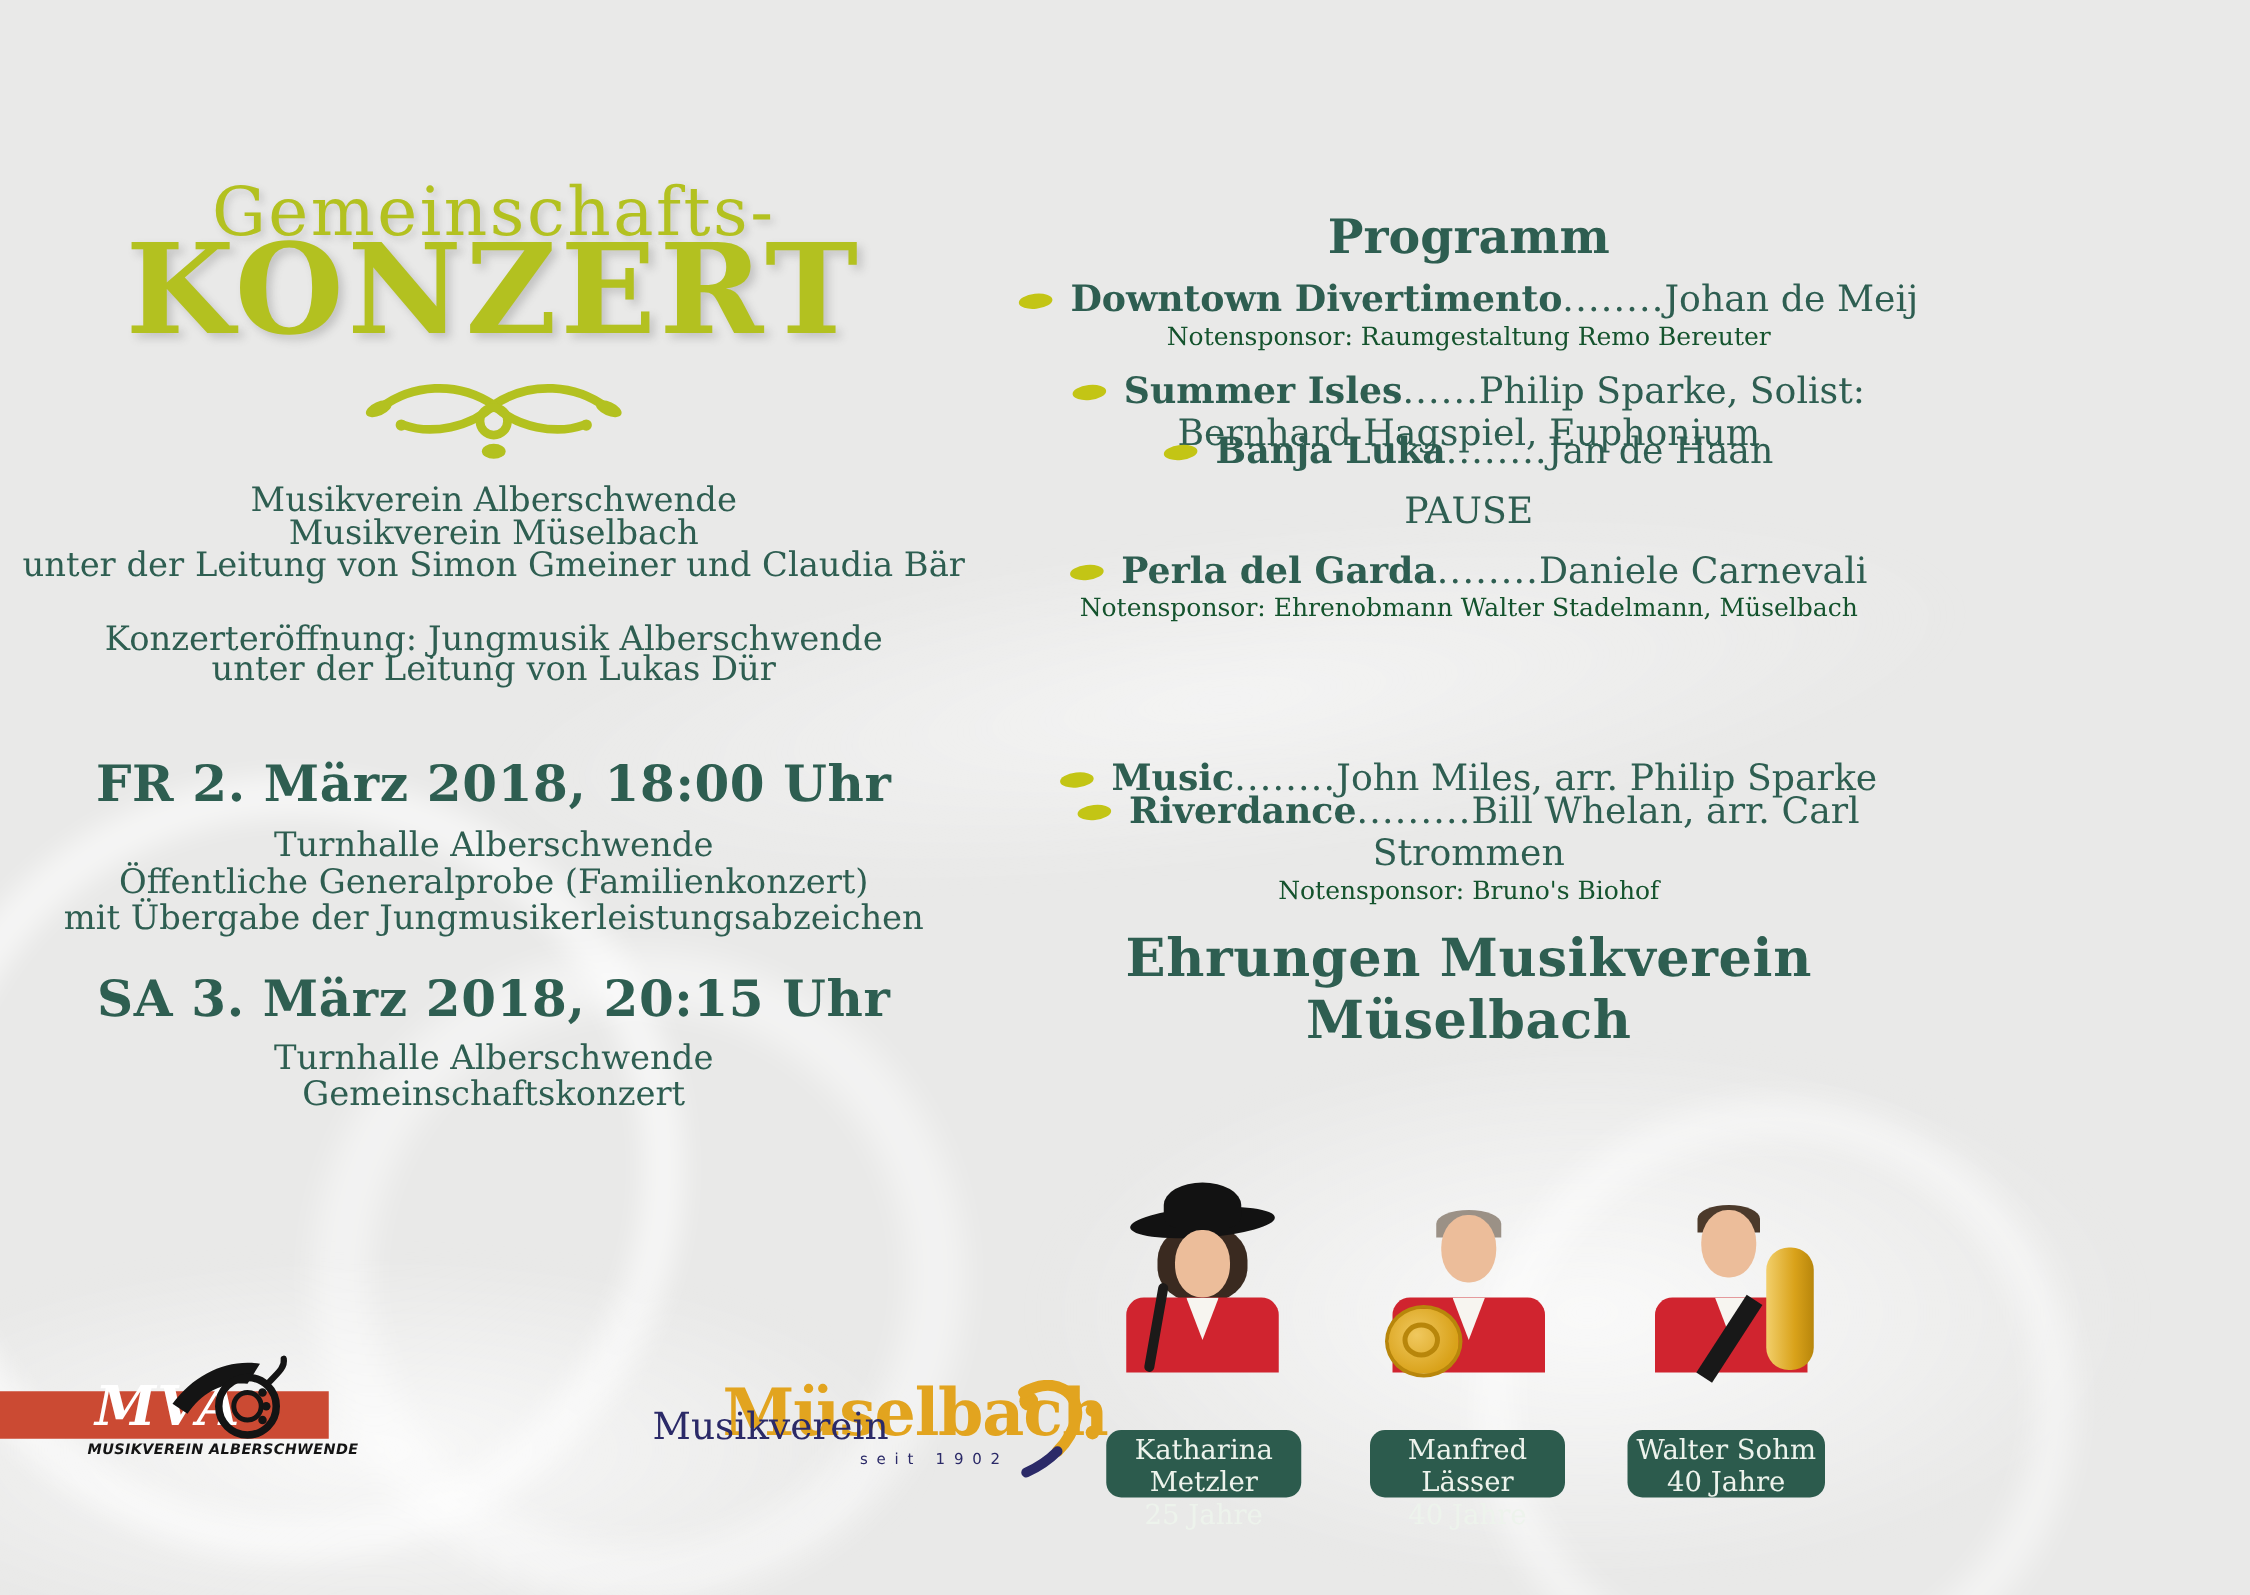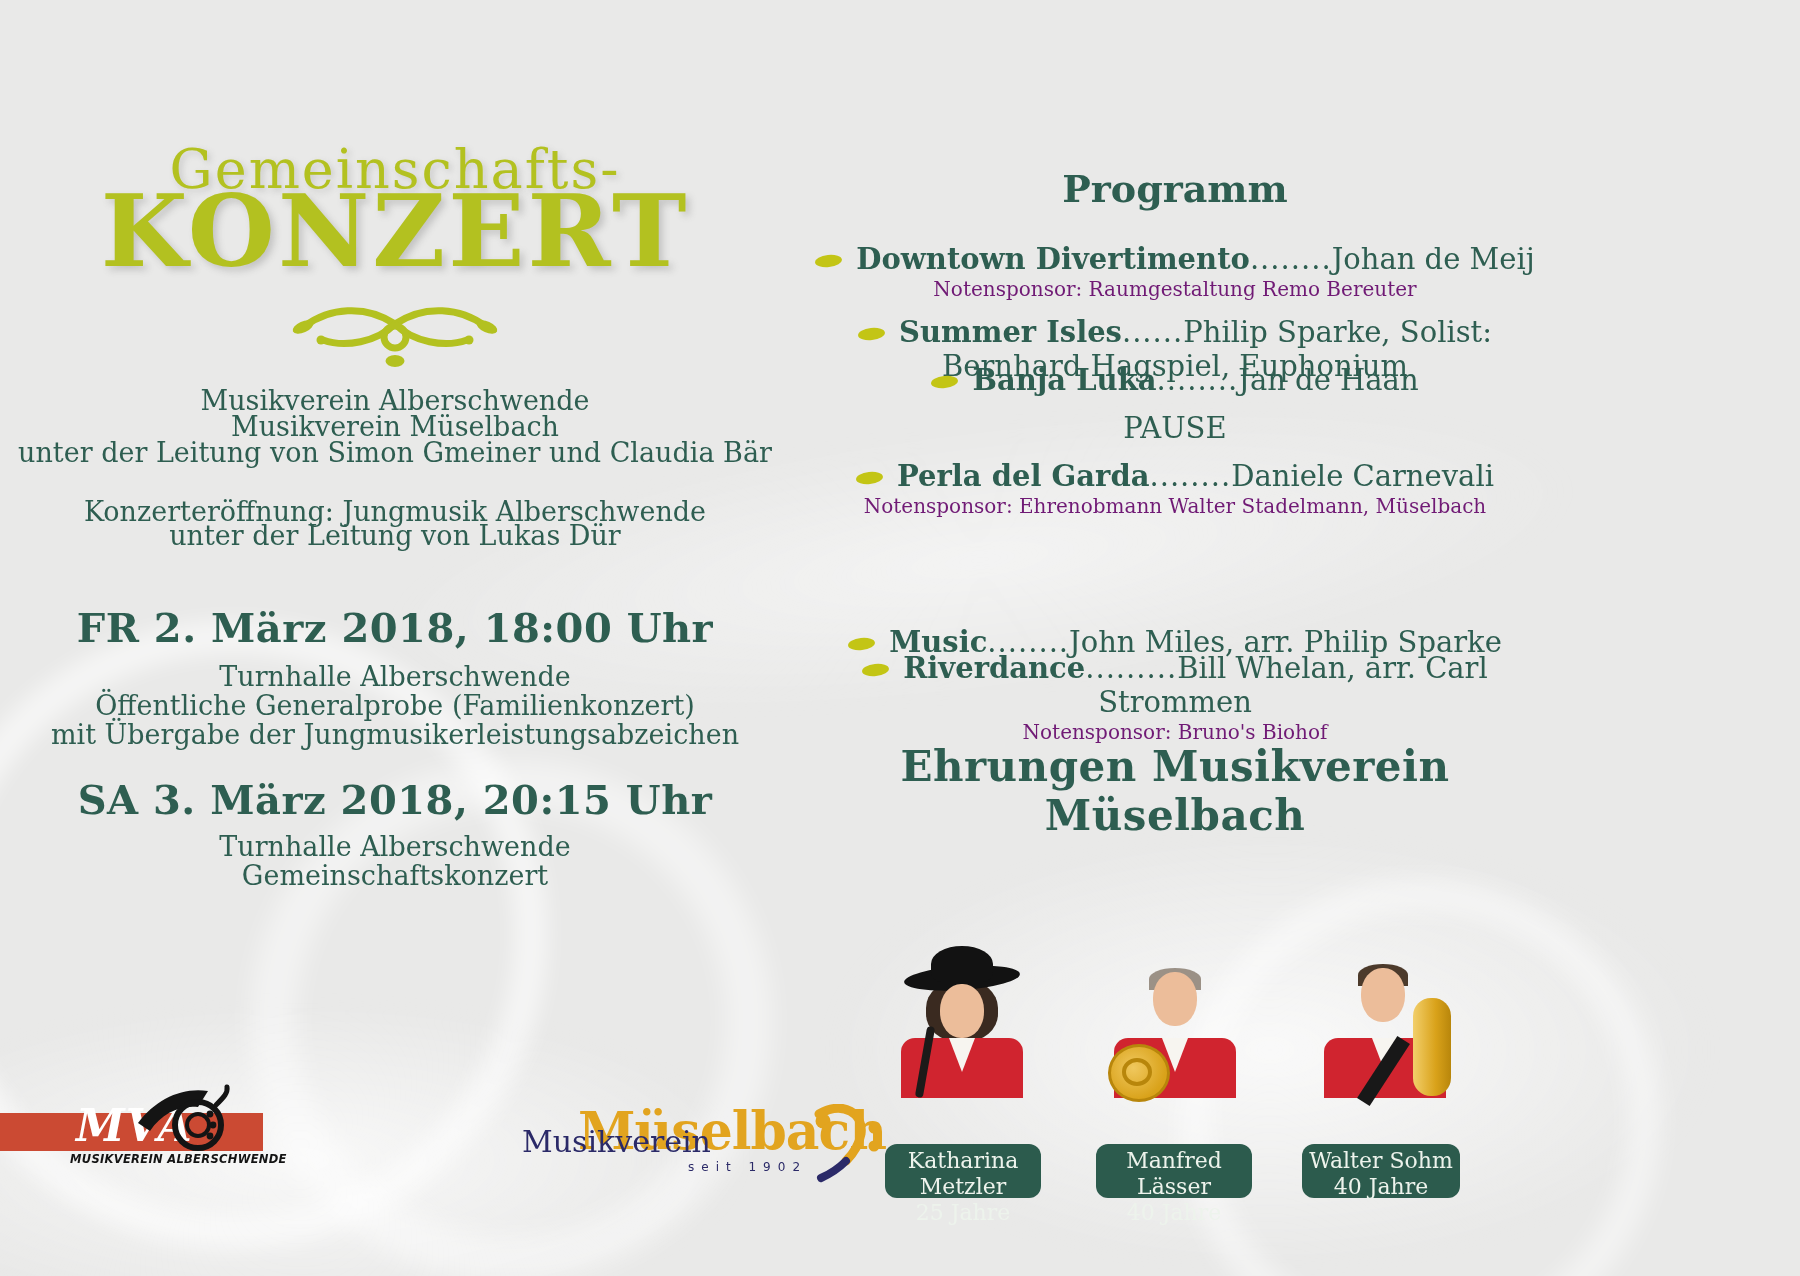--- a/index.html
+++ b/index.html
@@ -55,24 +55,24 @@
   .mb-prefix{position:absolute; left:6px; top:26px; font-size:30px; color:#2b2a68; z-index:3;}
   .mb-name{position:absolute; left:62px; top:2px; font-size:52px; font-weight:bold; color:#e2a41f;
            letter-spacing:-1px; z-index:2;}
   .mb-clef{position:absolute; left:296px; top:6px; z-index:1;}
   .mb-since{position:absolute; left:172px; top:62px; font-family:"DejaVu Sans", sans-serif;
             font-size:12px; letter-spacing:7px; color:#2b2a68; z-index:3;}
 
   
   .rightcol{position:absolute; left:790px; top:0; width:770px; height:1112px;}
   .prog-head{top:166px; font-size:38px; font-weight:bold;}
-  .prog-item{position:absolute; left:0; width:100%; text-align:center; font-size:29px; line-height:34px;margin-top:20px;}
+  .prog-item{position:absolute; left:0; width:100%; text-align:center; font-size:29px; line-height:34px;}
   .prog-item .t{font-weight:bold;}
   .prog-item .dots{letter-spacing:1px;}
-  .sponsor{font-size:20px; line-height:26px; color:#701a75;}
+  .sponsor{font-size:20px; line-height:26px; color:#14532d;}
   .bullet{display:inline-block; width:27px; height:12px; border-radius:50%;
           background:#c3c515; margin-right:14px; transform:rotate(-6deg); vertical-align:middle;}
   .pause-line{font-weight:normal;}
   .honors-head{top:742px; font-size:42px; font-weight:bold; letter-spacing:.5px;}
 
   
   .photo{position:absolute; top:950px; width:135px; height:146px;}
   .photo *{position:absolute;}
   .face{width:44px; height:54px; background:#ecbd9a; border-radius:48%;}
   .vest{width:122px; height:60px; background:#d0242f; border-radius:14px 14px 0 0; top:88px; left:6px;}

